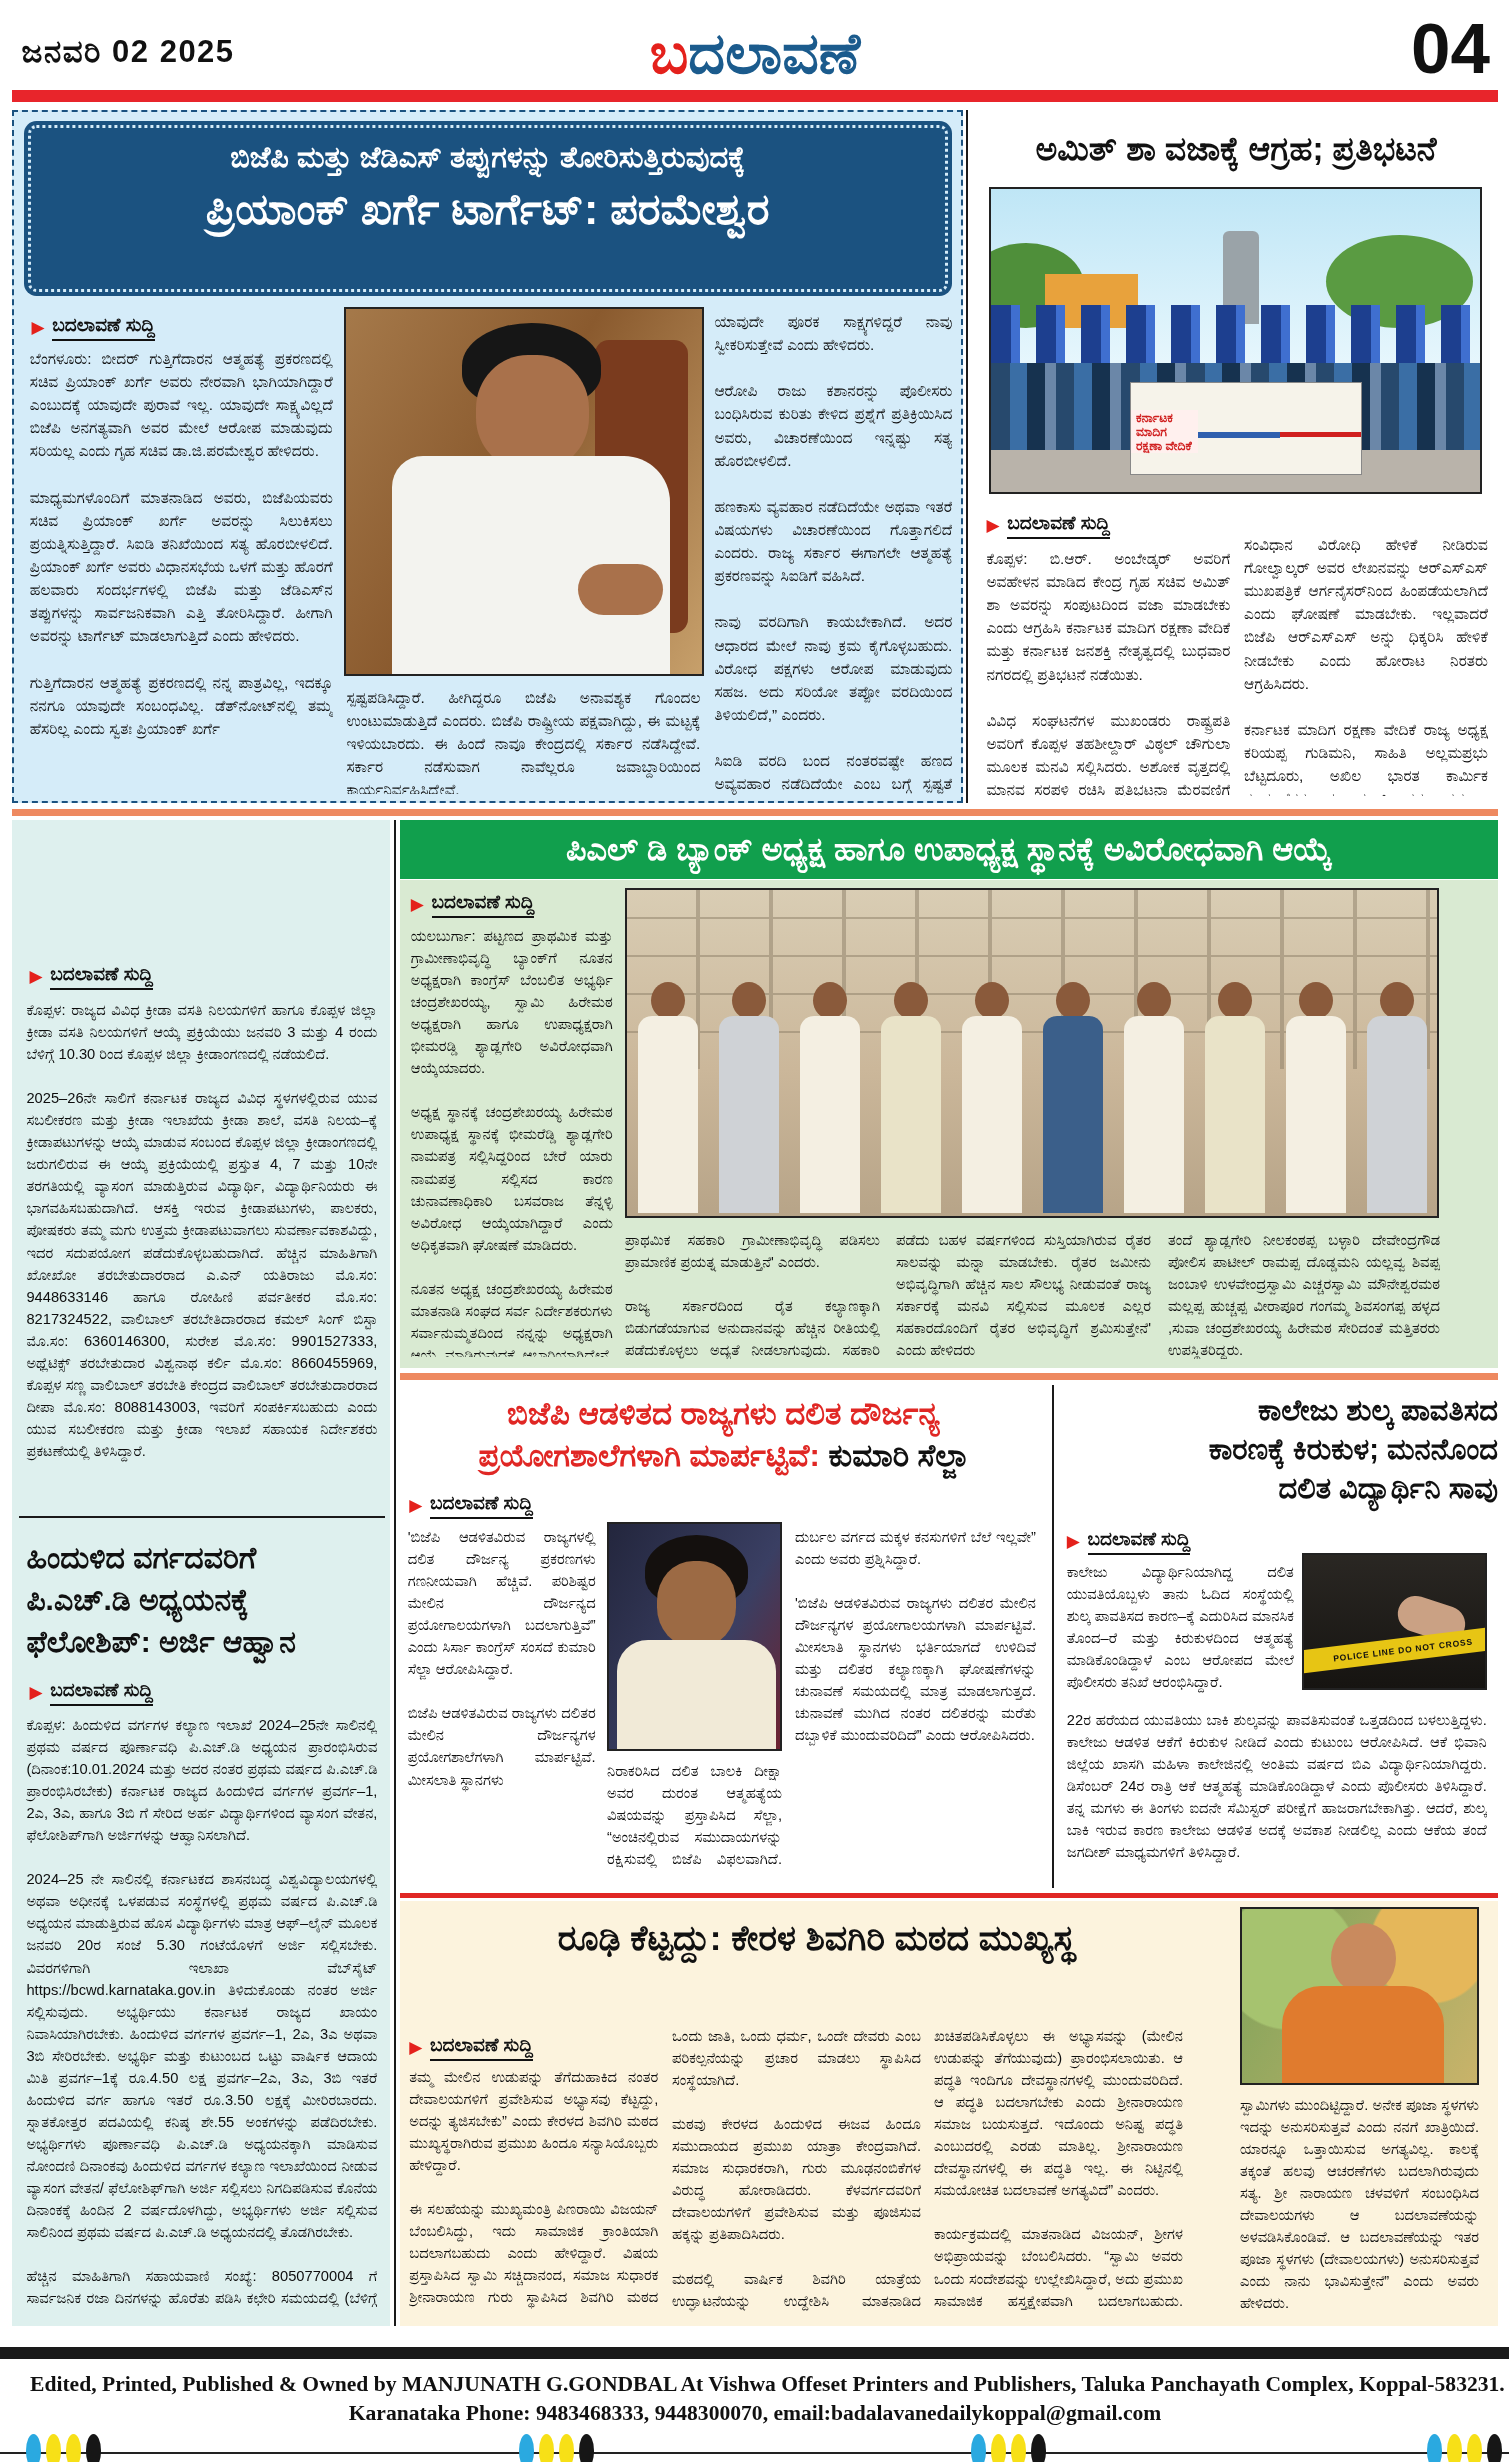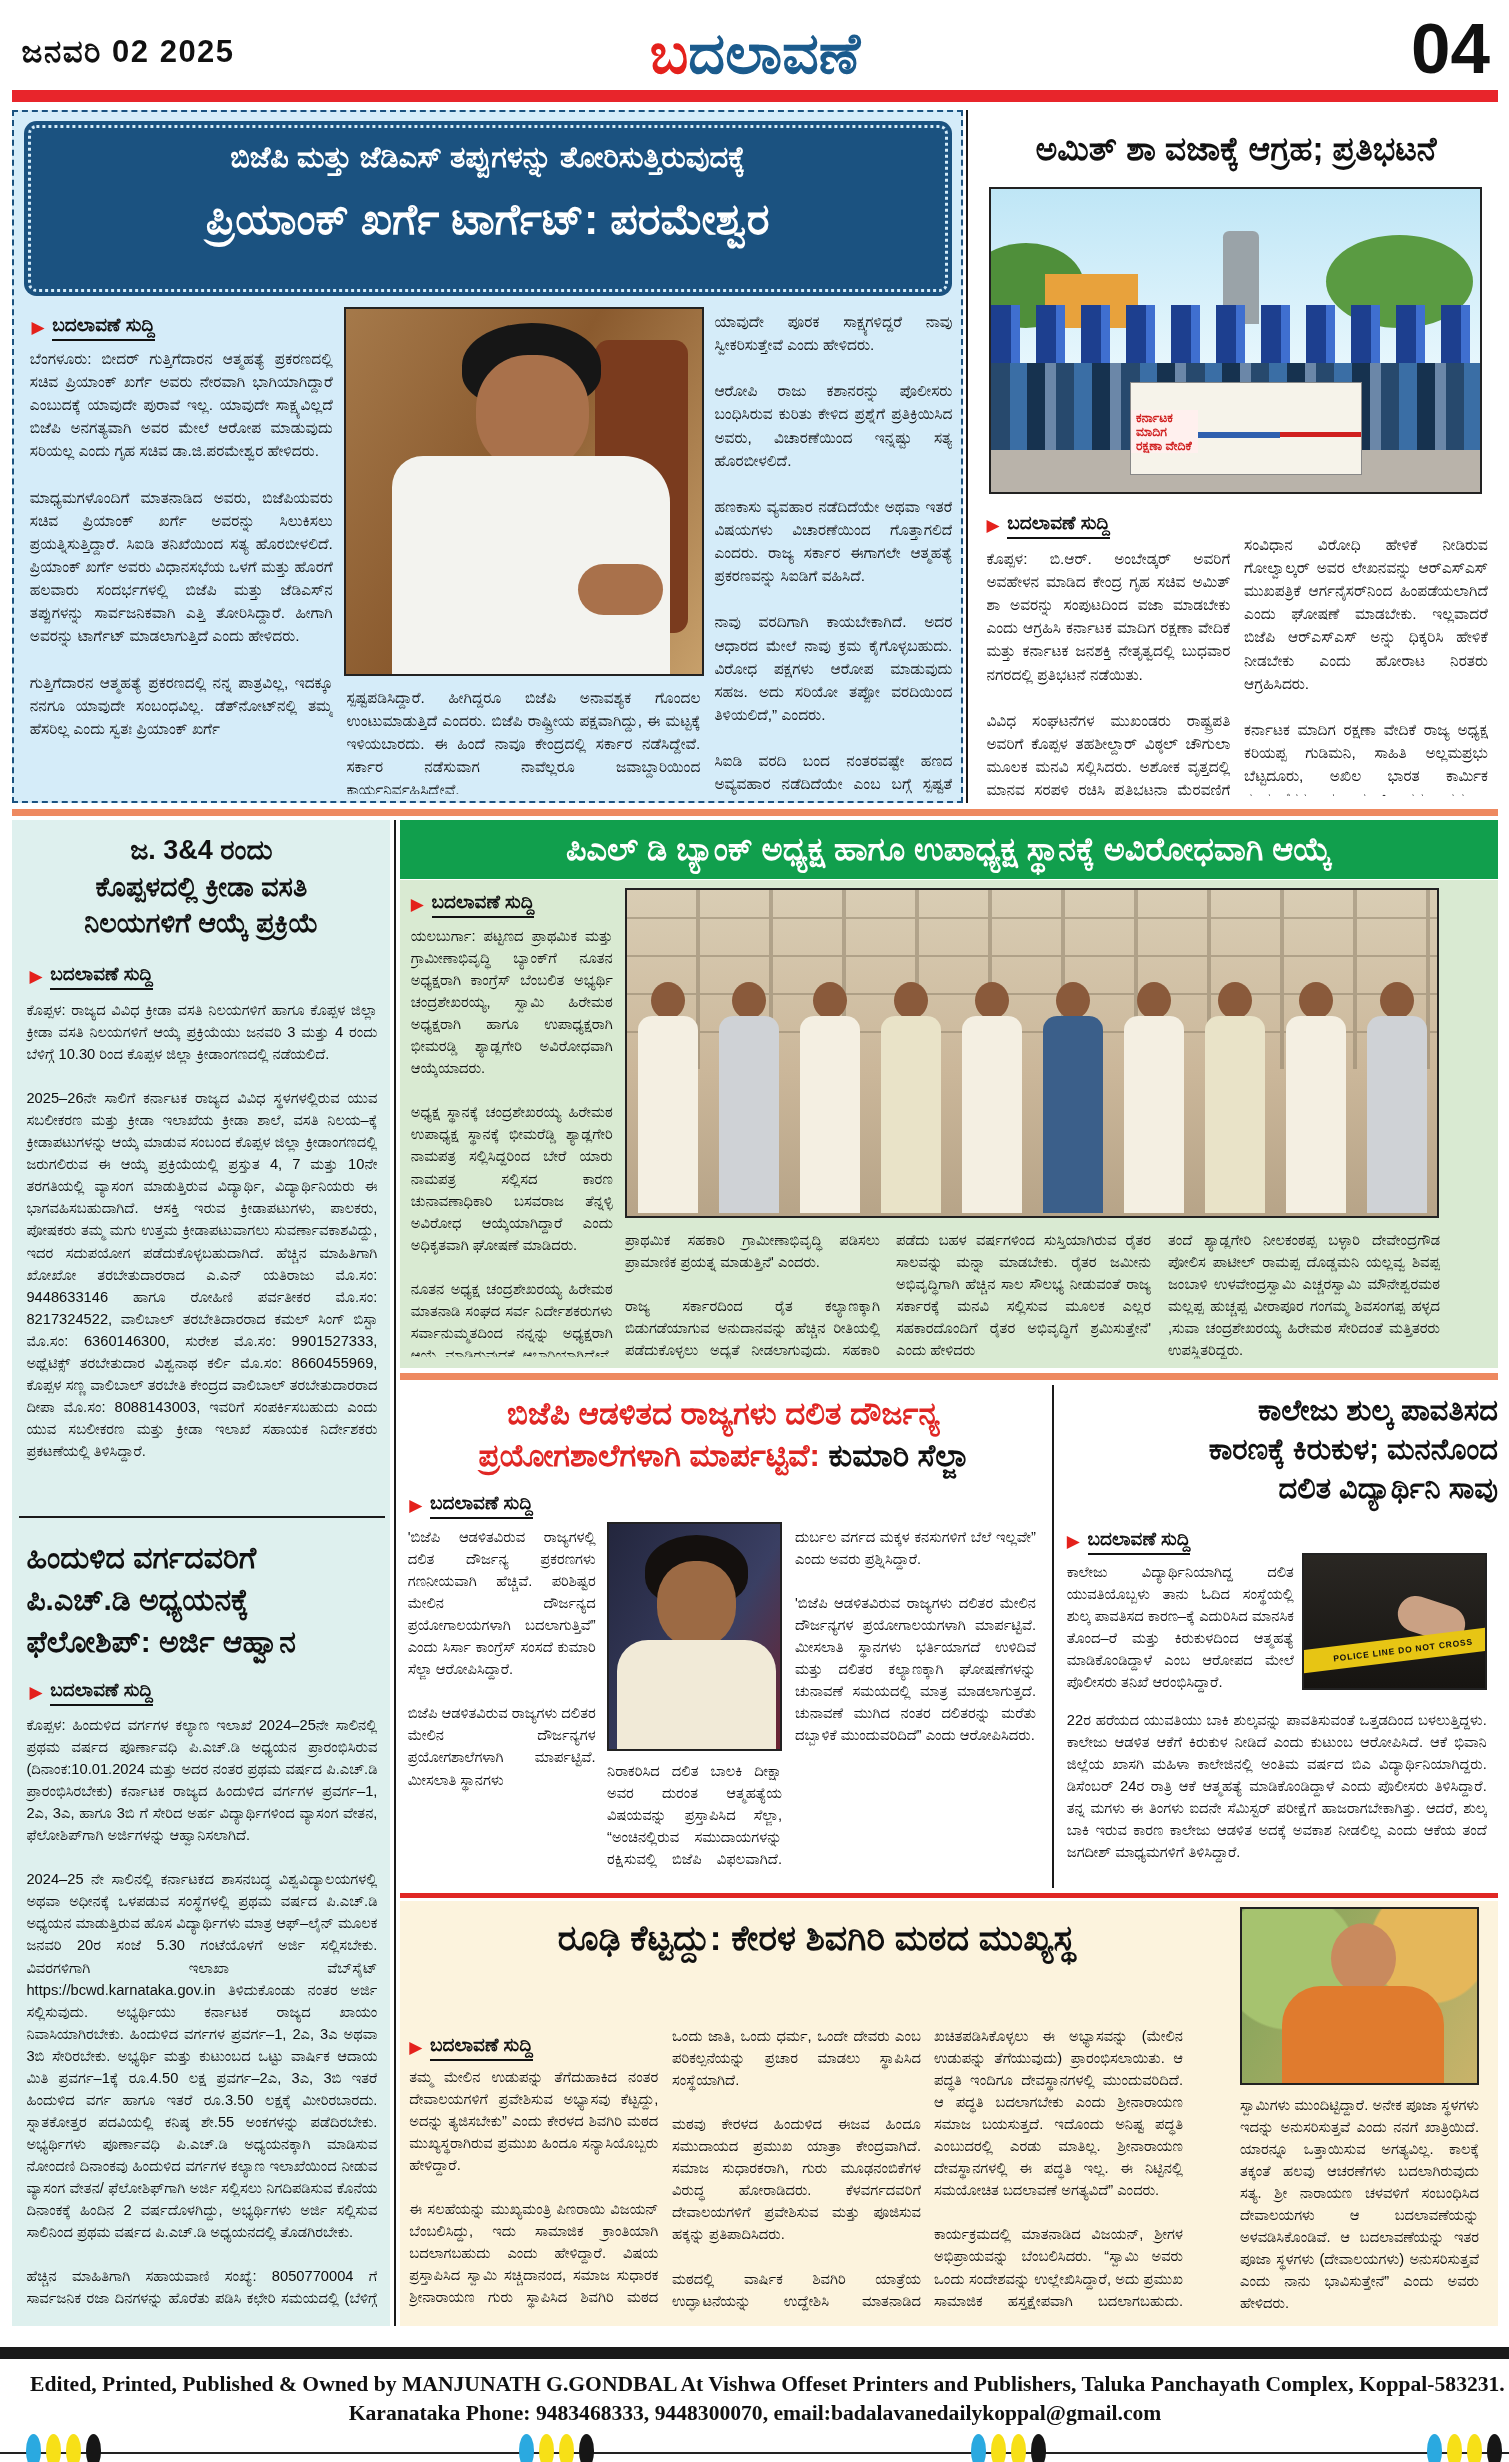--- a/index.html
+++ b/index.html
@@ -20,21 +20,21 @@
   .div-red{height:5.4px;background:#e02724;}
   .byline{display:flex;align-items:center;gap:7.7px;font-weight:bold;font-size:18.5px;}
   .byline .tri{color:#e4211c;font-size:17px;line-height:1;}
   .byline .lbl{border-bottom:2.3px solid #111;padding-bottom:3.1px;}
   .body-text{font-size:15.4px;line-height:1.5;text-align:justify;white-space:pre-line;overflow:hidden;color:#0d0d0d;}
   
   .main-art{left:12.4px;top:110px;width:951px;height:693px;background:#d5ecf9;border:2.3px dashed #1b5280;box-sizing:border-box;}
   .main-headbox{position:absolute;left:9.3px;top:9.3px;width:928px;height:175px;background:#1b5280;border-radius:12.4px;
                 outline:3.1px dotted #d5ecf9;outline-offset:-7px;color:#fff;text-align:center;font-weight:bold;}
   .main-headbox .h1{margin-top:20px;font-size:29px;}
-  .main-headbox .h2{margin-top:20px;font-size:43px;}
+  .main-headbox .h2{margin-top:10px;font-size:43px;}
   .photo-frame{border:2.3px solid #222;box-sizing:border-box;overflow:hidden;background:#777;}
   
   .ph-param{left:330px;top:195px;width:360px;height:369px;}
   .ph-param .bg{position:absolute;inset:0;background:linear-gradient(120deg,#a5794a 0%,#8a5a2e 45%,#c7a06b 100%);}
   .ph-param .chair{position:absolute;right:14px;top:31px;width:93px;height:293px;background:#7a3b1e;border-radius:14px;}
   .ph-param .hair{position:absolute;left:116px;top:14px;width:139px;height:85px;background:#161616;border-radius:50% 50% 40% 40%;}
   .ph-param .face{position:absolute;left:130px;top:46px;width:113px;height:116px;background:#a9714b;border-radius:46%;}
   .ph-param .shirt{position:absolute;left:46px;top:147px;width:278px;height:224px;background:#f3f3ef;border-radius:31px 46px 0 0;}
   .ph-param .hand{position:absolute;left:232px;top:255px;width:85px;height:51px;background:#a9714b;border-radius:31px;}
   
@@ -185,23 +185,20 @@
 
 ವಿವಿಧ ಸಂಘಟನೆಗಳ ಮುಖಂಡರು ರಾಷ್ಟ್ರಪತಿ ಅವರಿಗೆ ಕೊಪ್ಪಳ ತಹಶೀಲ್ದಾರ್ ವಿಠ್ಠಲ್ ಚೌಗುಲಾ ಮೂಲಕ ಮನವಿ ಸಲ್ಲಿಸಿದರು. ಅಶೋಕ ವೃತ್ತದಲ್ಲಿ ಮಾನವ ಸರಪಳಿ ರಚಿಸಿ ಪ್ರತಿಭಟನಾ ಮೆರವಣಿಗೆ ಮೂಲಕ ಬಸವೇಶ್ವರ ವೃತ್ತಕ್ಕೆ ತೆರಳಿದರು. ಅಲ್ಲಿ ಕೋರೆಗಾಂವ್ ವಿಜಯೋತ್ಸವದ ಘೋಷಣೆ ಕೂಗಿದರು.</div>
     <div class="abs body-text" style="left:270px;top:423px;width:244px;height:263px;">ಸಂವಿಧಾನ ವಿರೋಧಿ ಹೇಳಿಕೆ ನೀಡಿರುವ ಗೋಲ್ವಾಲ್ಕರ್ ಅವರ ಲೇಖನವನ್ನು ಆರ್‌ಎಸ್‌ಎಸ್ ಮುಖಪತ್ರಿಕೆ ಆರ್ಗನೈಸರ್‌ನಿಂದ ಹಿಂಪಡೆಯಲಾಗಿದೆ ಎಂದು ಘೋಷಣೆ ಮಾಡಬೇಕು. ಇಲ್ಲವಾದರೆ ಬಿಜೆಪಿ ಆರ್‌ಎಸ್‌ಎಸ್ ಅನ್ನು ಧಿಕ್ಕರಿಸಿ ಹೇಳಿಕೆ ನೀಡಬೇಕು ಎಂದು ಹೋರಾಟ ನಿರತರು ಆಗ್ರಹಿಸಿದರು.
 
 ಕರ್ನಾಟಕ ಮಾದಿಗ ರಕ್ಷಣಾ ವೇದಿಕೆ ರಾಜ್ಯ ಅಧ್ಯಕ್ಷ ಕರಿಯಪ್ಪ ಗುಡಿಮನಿ, ಸಾಹಿತಿ ಅಲ್ಲಮಪ್ರಭು ಬೆಟ್ಟದೂರು, ಅಖಿಲ ಭಾರತ ಕಾರ್ಮಿಕ ಸಂಘಟನೆಗಳ ಒಕ್ಕೂಟದ ಜಿಲ್ಲಾಧ್ಯಕ್ಷ ಬಸವರಾಜ ಶೀಲವಂತರ, ಪ್ರಮುಖರಾದ ಎಸ್.ಎ. ಗಫಾರ್, ಮಲ್ಲಿಕಾರ್ಜುನ್ ಹಲಗೇರಿ, ಮುದುಕಪ್ಪ ಎಂ. ಹೊಸಮನಿ, ಹುಲುಗಪ್ಪ ಎಂ. ಹ್ಯಾಟಿ, ಕೆ. ದುರ್ಗೇಶ್, ಯಮುನಾ ಚಳ್ಳೂರು ಸೇರಿದಂತೆ ಅನೇಕರು ಪಾಲ್ಗೊಂಡಿದ್ದರು.</div>
   </div>
 
   <div class="abs div-orange" style="left:12.4px;top:809px;width:1486px;"></div>
 
   <div class="abs leftcol">
-    <div class="sports-head" style="white-space:pre-line;">ಜ. 3&amp;4 ರಂದು
-ಕೊಪ್ಪಳದಲ್ಲಿ ಕ್ರೀಡಾ ವಸತಿ
-ನಿಲಯಗಳಿಗೆ ಆಯ್ಕೆ ಪ್ರಕ್ರಿಯೆ</div>
     <div class="byline" style="position:absolute;left:17px;top:143px;">
       <span class="tri">▶</span>
       <span class="lbl">ಬದಲಾವಣೆ ಸುದ್ದಿ</span>
     </div>
     <div class="abs body-text" style="left:14px;top:179px;width:351px;height:506px;font-size:14.7px;">ಕೊಪ್ಪಳ: ರಾಜ್ಯದ ವಿವಿಧ ಕ್ರೀಡಾ ವಸತಿ ನಿಲಯಗಳಿಗೆ ಹಾಗೂ ಕೊಪ್ಪಳ ಜಿಲ್ಲಾ ಕ್ರೀಡಾ ವಸತಿ ನಿಲಯಗಳಿಗೆ ಆಯ್ಕೆ ಪ್ರಕ್ರಿಯೆಯು ಜನವರಿ 3 ಮತ್ತು 4 ರಂದು ಬೆಳಿಗ್ಗೆ 10.30 ರಿಂದ ಕೊಪ್ಪಳ ಜಿಲ್ಲಾ ಕ್ರೀಡಾಂಗಣದಲ್ಲಿ ನಡೆಯಲಿದೆ.
 
 2025–26ನೇ ಸಾಲಿಗೆ ಕರ್ನಾಟಕ ರಾಜ್ಯದ ವಿವಿಧ ಸ್ಥಳಗಳಲ್ಲಿರುವ ಯುವ ಸಬಲೀಕರಣ ಮತ್ತು ಕ್ರೀಡಾ ಇಲಾಖೆಯ ಕ್ರೀಡಾ ಶಾಲೆ, ವಸತಿ ನಿಲಯ–ಕ್ಕೆ ಕ್ರೀಡಾಪಟುಗಳನ್ನು ಆಯ್ಕೆ ಮಾಡುವ ಸಂಬಂದ ಕೊಪ್ಪಳ ಜಿಲ್ಲಾ ಕ್ರೀಡಾಂಗಣದಲ್ಲಿ ಜರುಗಲಿರುವ ಈ ಆಯ್ಕೆ ಪ್ರಕ್ರಿಯೆಯಲ್ಲಿ ಪ್ರಸ್ತುತ 4, 7 ಮತ್ತು 10ನೇ ತರಗತಿಯಲ್ಲಿ ವ್ಯಾಸಂಗ ಮಾಡುತ್ತಿರುವ ವಿದ್ಯಾರ್ಥಿ, ವಿದ್ಯಾರ್ಥಿನಿಯರು ಈ ಭಾಗವಹಿಸಬಹುದಾಗಿದೆ. ಆಸಕ್ತಿ ಇರುವ ಕ್ರೀಡಾಪಟುಗಳು, ಪಾಲಕರು, ಪೋಷಕರು ತಮ್ಮ ಮಗು ಉತ್ತಮ ಕ್ರೀಡಾಪಟುವಾಗಲು ಸುವರ್ಣಾವಕಾಶವಿದ್ದು, ಇದರ ಸದುಪಯೋಗ ಪಡೆದುಕೊಳ್ಳಬಹುದಾಗಿದೆ. ಹೆಚ್ಚಿನ ಮಾಹಿತಿಗಾಗಿ ಖೋಖೋ ತರಬೇತುದಾರರಾದ ಎ.ಎನ್ ಯತಿರಾಜು ಮೊ.ಸಂ: 9448633146 ಹಾಗೂ ರೋಹಿಣಿ ಪರ್ವತೀಕರ ಮೊ.ಸಂ: 8217324522, ವಾಲಿಬಾಲ್ ತರಬೇತಿದಾರರಾದ ಕಮಲ್ ಸಿಂಗ್ ಬಿಸ್ಟಾ ಮೊ.ಸಂ: 6360146300, ಸುರೇಶ ಮೊ.ಸಂ: 9901527333, ಅಥ್ಲೆಟಿಕ್ಸ್ ತರಬೇತುದಾರ ವಿಶ್ವನಾಥ ಕರ್ಲಿ ಮೊ.ಸಂ: 8660455969, ಕೊಪ್ಪಳ ಸಣ್ಣ ವಾಲಿಬಾಲ್ ತರಬೇತಿ ಕೇಂದ್ರದ ವಾಲಿಬಾಲ್ ತರಬೇತುದಾರರಾದ ದೀಪಾ ಮೊ.ಸಂ: 8088143003, ಇವರಿಗೆ ಸಂಪರ್ಕಿಸಬಹುದು ಎಂದು ಯುವ ಸಬಲೀಕರಣ ಮತ್ತು ಕ್ರೀಡಾ ಇಲಾಖೆ ಸಹಾಯಕ ನಿರ್ದೇಶಕರು ಪ್ರಕಟಣೆಯಲ್ಲಿ ತಿಳಿಸಿದ್ದಾರೆ.</div>
     <div class="abs rule-h" style="left:6.2px;top:696px;width:366px;"></div>
     <div class="phd-head" style="white-space:pre-line;">ಹಿಂದುಳಿದ ವರ್ಗದವರಿಗೆ
 ಪಿ.ಎಚ್.ಡಿ ಅಧ್ಯಯನಕ್ಕೆ

